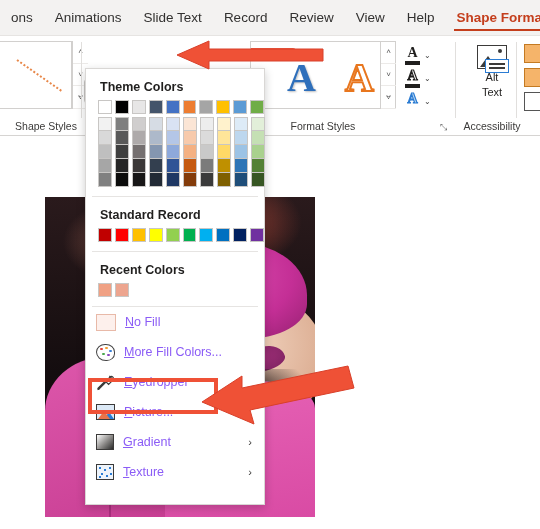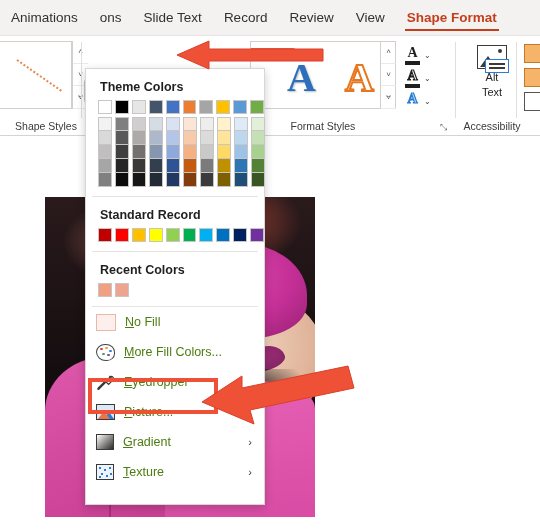--- a/index.html
+++ b/index.html
@@ -237,21 +237,21 @@
   .swatch-col { display: flex; flex-direction: column; }
   .swatch-col .swatch { border-top: none; }
   .swatch-col .swatch:first-child { border-top: 1px solid #c8c6c4; }
   .theme-variants { display: flex; gap: 3px; padding: 3px 0 0 12px; }
   .menu-div { height: 1px; background: #e6e4e2; margin: 9px 6px 0 6px; }
 
   .mi {
     display: flex; align-items: center; gap: 9px;
     height: 30px; padding: 0 10px; position: relative;
   }
-  .mi-label { font-size: 12.5px; color: #4d7c0f; white-space: nowrap; }
+  .mi-label { font-size: 12.5px; color: #8b5cf6; white-space: nowrap; }
   .mi-label u { text-decoration: underline; }
   .mi-chev {
     position: absolute; right: 12px; font-size: 11px; color: #3b3a39;
   }
 
   .ico-nofill {
     width: 20px; height: 17px; border: 1px solid #e8b9a8; background: #fdf0ec;
   }
   .ico-palette {
     position: relative; width: 19px; height: 17px;
@@ -291,26 +291,27 @@
     position: absolute; left: 88px; top: 378px; width: 130px; height: 36px;
     border: 4px solid #ef5136; background: transparent;
   }
   .anno-arrow { position: absolute; }
   .anno-arrow svg { display: block; overflow: visible; }
 </style>
 </head>
 <body>
 
 <div class="ribbon-tabs">
+  <div class="tab">ons</div>
   <div class="tab">Animations</div>
-  <div class="tab">ons</div>
   <div class="tab">Slide Text</div>
   <div class="tab">Record</div>
   <div class="tab">Review</div>
   <div class="tab">View</div>
+  <div class="tab">Help</div>
   <div class="tab active">Shape Format</div>
 </div>
 
 <div class="ribbon-body">
 
   <div class="ss-gallery">
     <svg class="ss-line" viewBox="0 0 56 40">
       <line x1="4" y1="4" x2="50" y2="36" stroke="#e8884a" stroke-width="2" stroke-dasharray="2 2"></line>
     </svg>
   </div>

